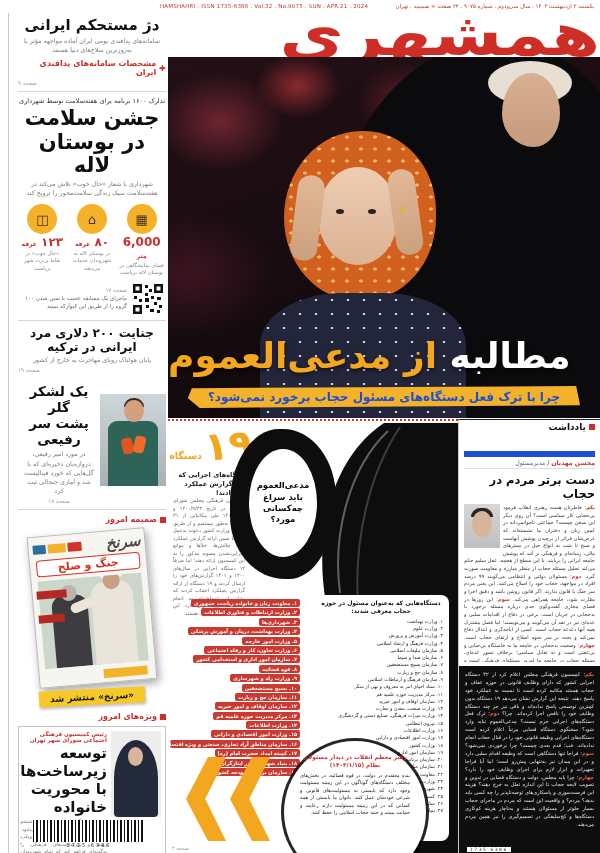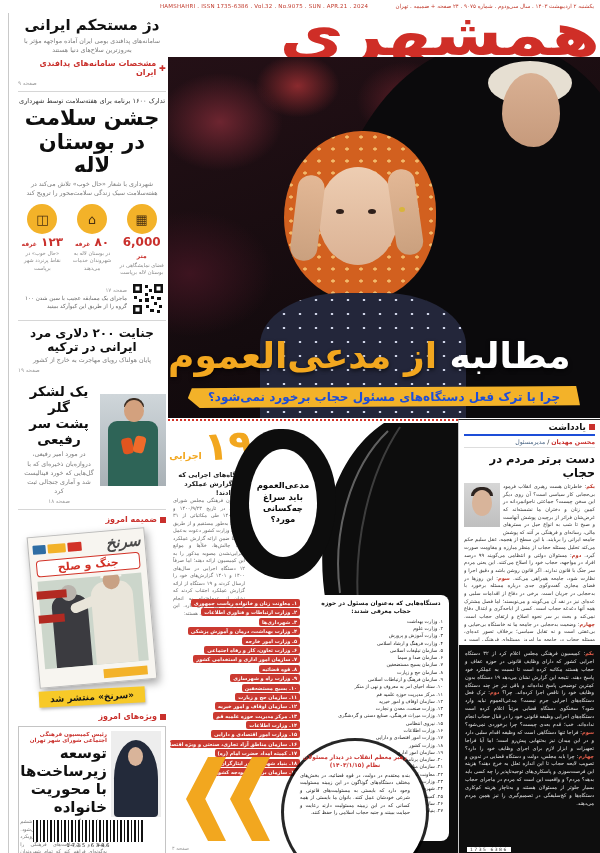--- a/index.html
+++ b/index.html
@@ -110,21 +110,21 @@
   .headline{position:absolute;left:0;bottom:42px;width:100%;text-align:left;font-size:36px;font-weight:bold;
       letter-spacing:-1px;z-index:5;text-shadow:0 2px 4px rgba(0,0,0,.6);white-space:nowrap;}
   .hw{color:#fff;} .hy{color:#f2a71f;}
   .ribbon{position:absolute;left:50%;transform:translateX(-50%);bottom:10px;background:#f3b229;color:#1d4ed8;
       font-size:12px;font-weight:bold;padding:4px 20px;z-index:5;white-space:nowrap;
       clip-path:polygon(1% 10%,99% 0,100% 88%,3% 100%,0 55%);}
   
   .note-col{position:absolute;left:458px;top:419px;width:142px;height:434px;border-left:1px solid #c9c9c9;
       box-sizing:border-box;padding:2px 5px 0;border-top:1.5px solid #222;display:flex;flex-direction:column;}
   .note-head{display:flex;align-items:center;gap:3px;font-size:9px;font-weight:bold;color:#111;
-      border-bottom:2px solid #1d4ed8;padding-bottom:2px;}
+      border-bottom:6px solid #1d4ed8;padding-bottom:19px;}
   .note-byline{font-size:6.2px;margin:2px 0;border-bottom:1px solid #ddd;padding-bottom:2px;}
   .nb-name{color:#c9302c;font-weight:bold;} .nb-role{color:#4a6584;}
   .note-title{font-size:11.5px;font-weight:bold;color:#0e0e0e;margin:2px 0 3px;}
   .author{float:left;width:36px;height:44px;background:linear-gradient(#d6d6d6,#bfbfbf);margin:0 3px 2px 0;position:relative;}
   .a-face{position:absolute;left:8px;top:7px;width:20px;height:26px;background:#d8b49a;border-radius:50%;}
   .a-hair{position:absolute;left:7px;top:4px;width:22px;height:9px;background:#2d2420;border-radius:10px 10px 0 0;}
   .note-body{font-size:5.1px;color:#333;line-height:1.5;text-align:justify;height:158px;overflow:hidden;}
   .lead{color:#c0392b;font-weight:bold;}
   .note-black{margin:4px -5px 0;background:#0e0e0e;color:#e8e8e8;padding:5px 6px 2px;flex:1;overflow:hidden;
       font-size:5.1px;line-height:1.55;text-align:justify;}
@@ -343,21 +343,21 @@
 
   <div class="report">
     <svg class="chador-svg" viewBox="0 0 170 432">
       <path d="M96,0 C50,30 24,100 38,180 C18,280 56,360 34,432 L170,432 L170,0 Z" fill="#0d0d0d"></path>
       <path d="M100,8 C62,44 44,110 52,170" stroke="#ffffff" stroke-opacity="0.35" stroke-width="2" fill="none"></path>
       <path d="M112,4 C80,52 66,120 70,180" stroke="#ffffff" stroke-opacity="0.2" stroke-width="2" fill="none"></path>
     </svg>
 
     <div class="r19">
       <span class="r19-num">۱۹</span>
-      <span class="r19-word">اجرایی</span>
+      <span class="r19-word">دستگاه</span>
     </div>
     <div class="r19-sub">دستگاه‌های اجرایی که حتی گزارش عملکرد هم ندادند!</div>
     <div class="r19-body">کمیسیون فرهنگی مجلس شورای اسلامی در تاریخ ۱۴۰۰/۹/۲۳ و ۱۴۰۱/۷/۱۲ طی مکاتباتی از ۳۱ دستگاه به‌طور مستقیم و از طریق نامه به وزارت کشور دعوت به‌عمل آورد تا ضمن ارائه گزارش عملکرد خود، چالش‌ها، خلأها و موانع اجرایی‌نشدن مصوبه مذکور را به این کمیسیون ارائه دهند؛ اما صرفاً ۱۲ دستگاه اجرایی در سال‌های ۱۴۰۰ و ۱۴۰۱ گزارش‌های خود را ارسال کردند و ۱۹ دستگاه از ارائه گزارش عملکرد اجتناب کردند که نشان از عدم‌اهتمام به انجام وظایف مصرح قانونی دارد. این دستگاه‌ها به شرح ذیل هستند:</div>
 
     <div class="face-blob">
       <div class="face-white">مدعی‌العموم باید سراغ چه‌کسانی مورد؟</div>
     </div>
 
     <div class="list27-panel">
       <div class="l27-head">دستگاه‌هایی که به‌عنوان مسئول در حوزه حجاب معرفی شدند:</div>

